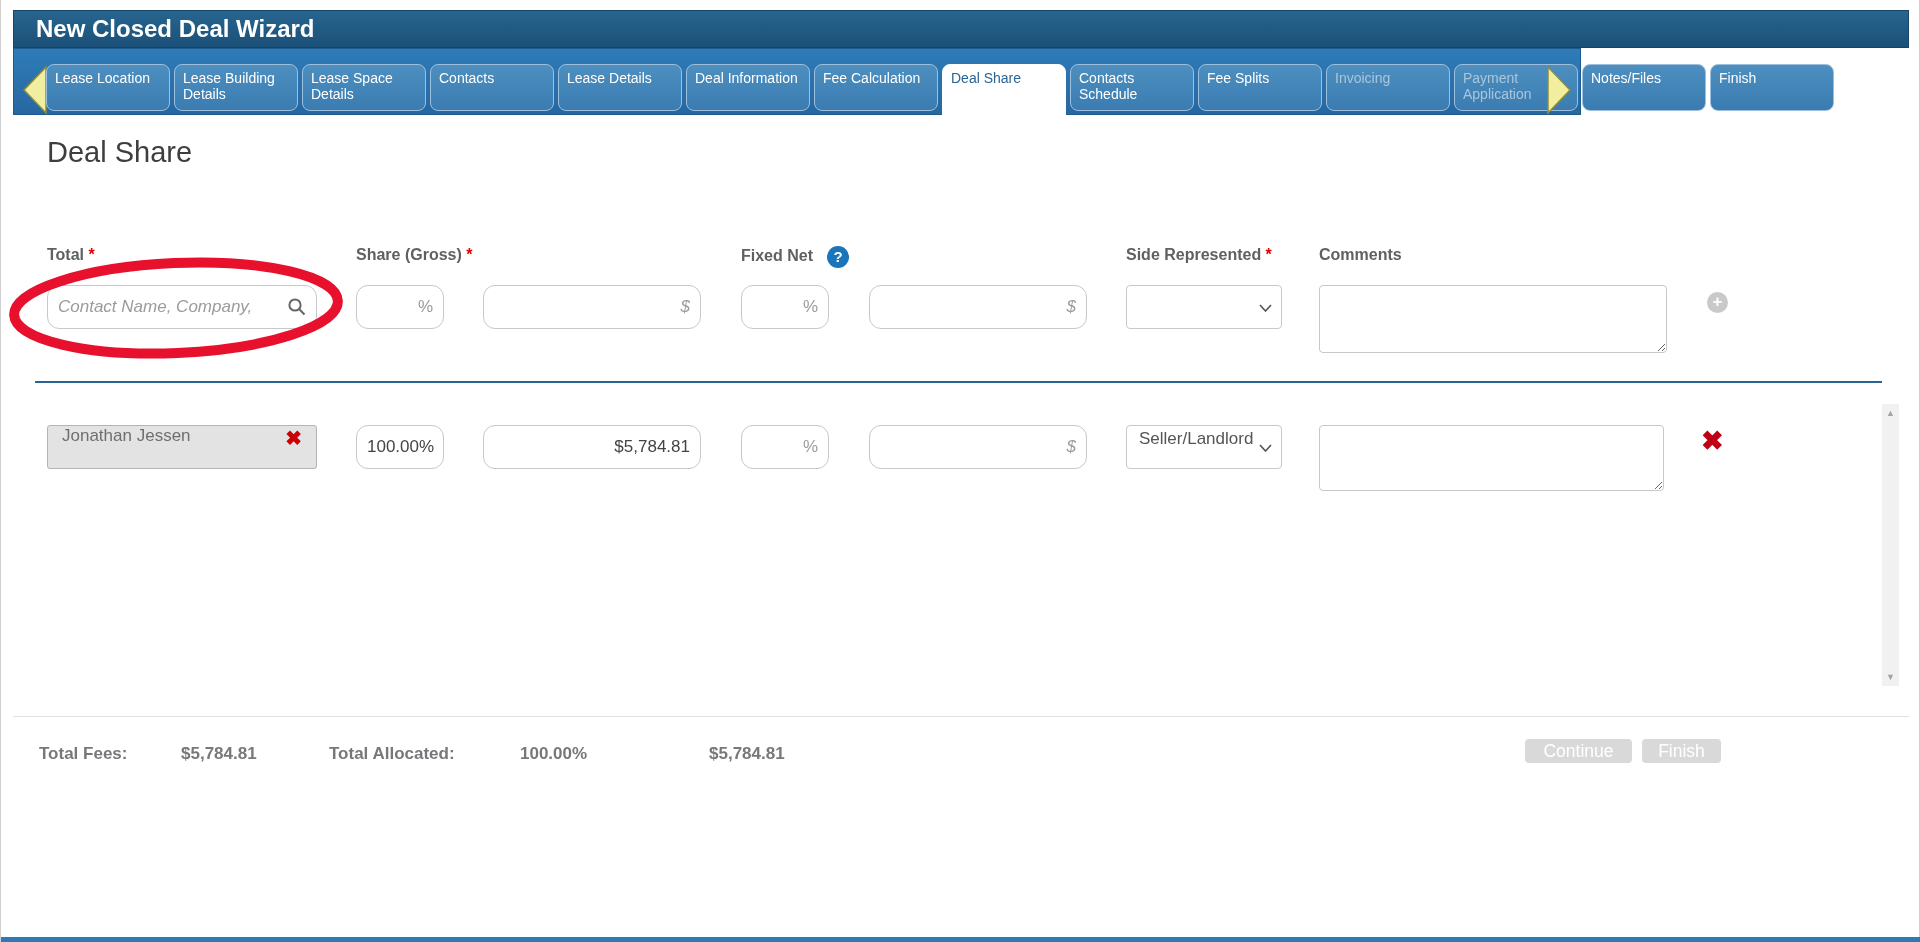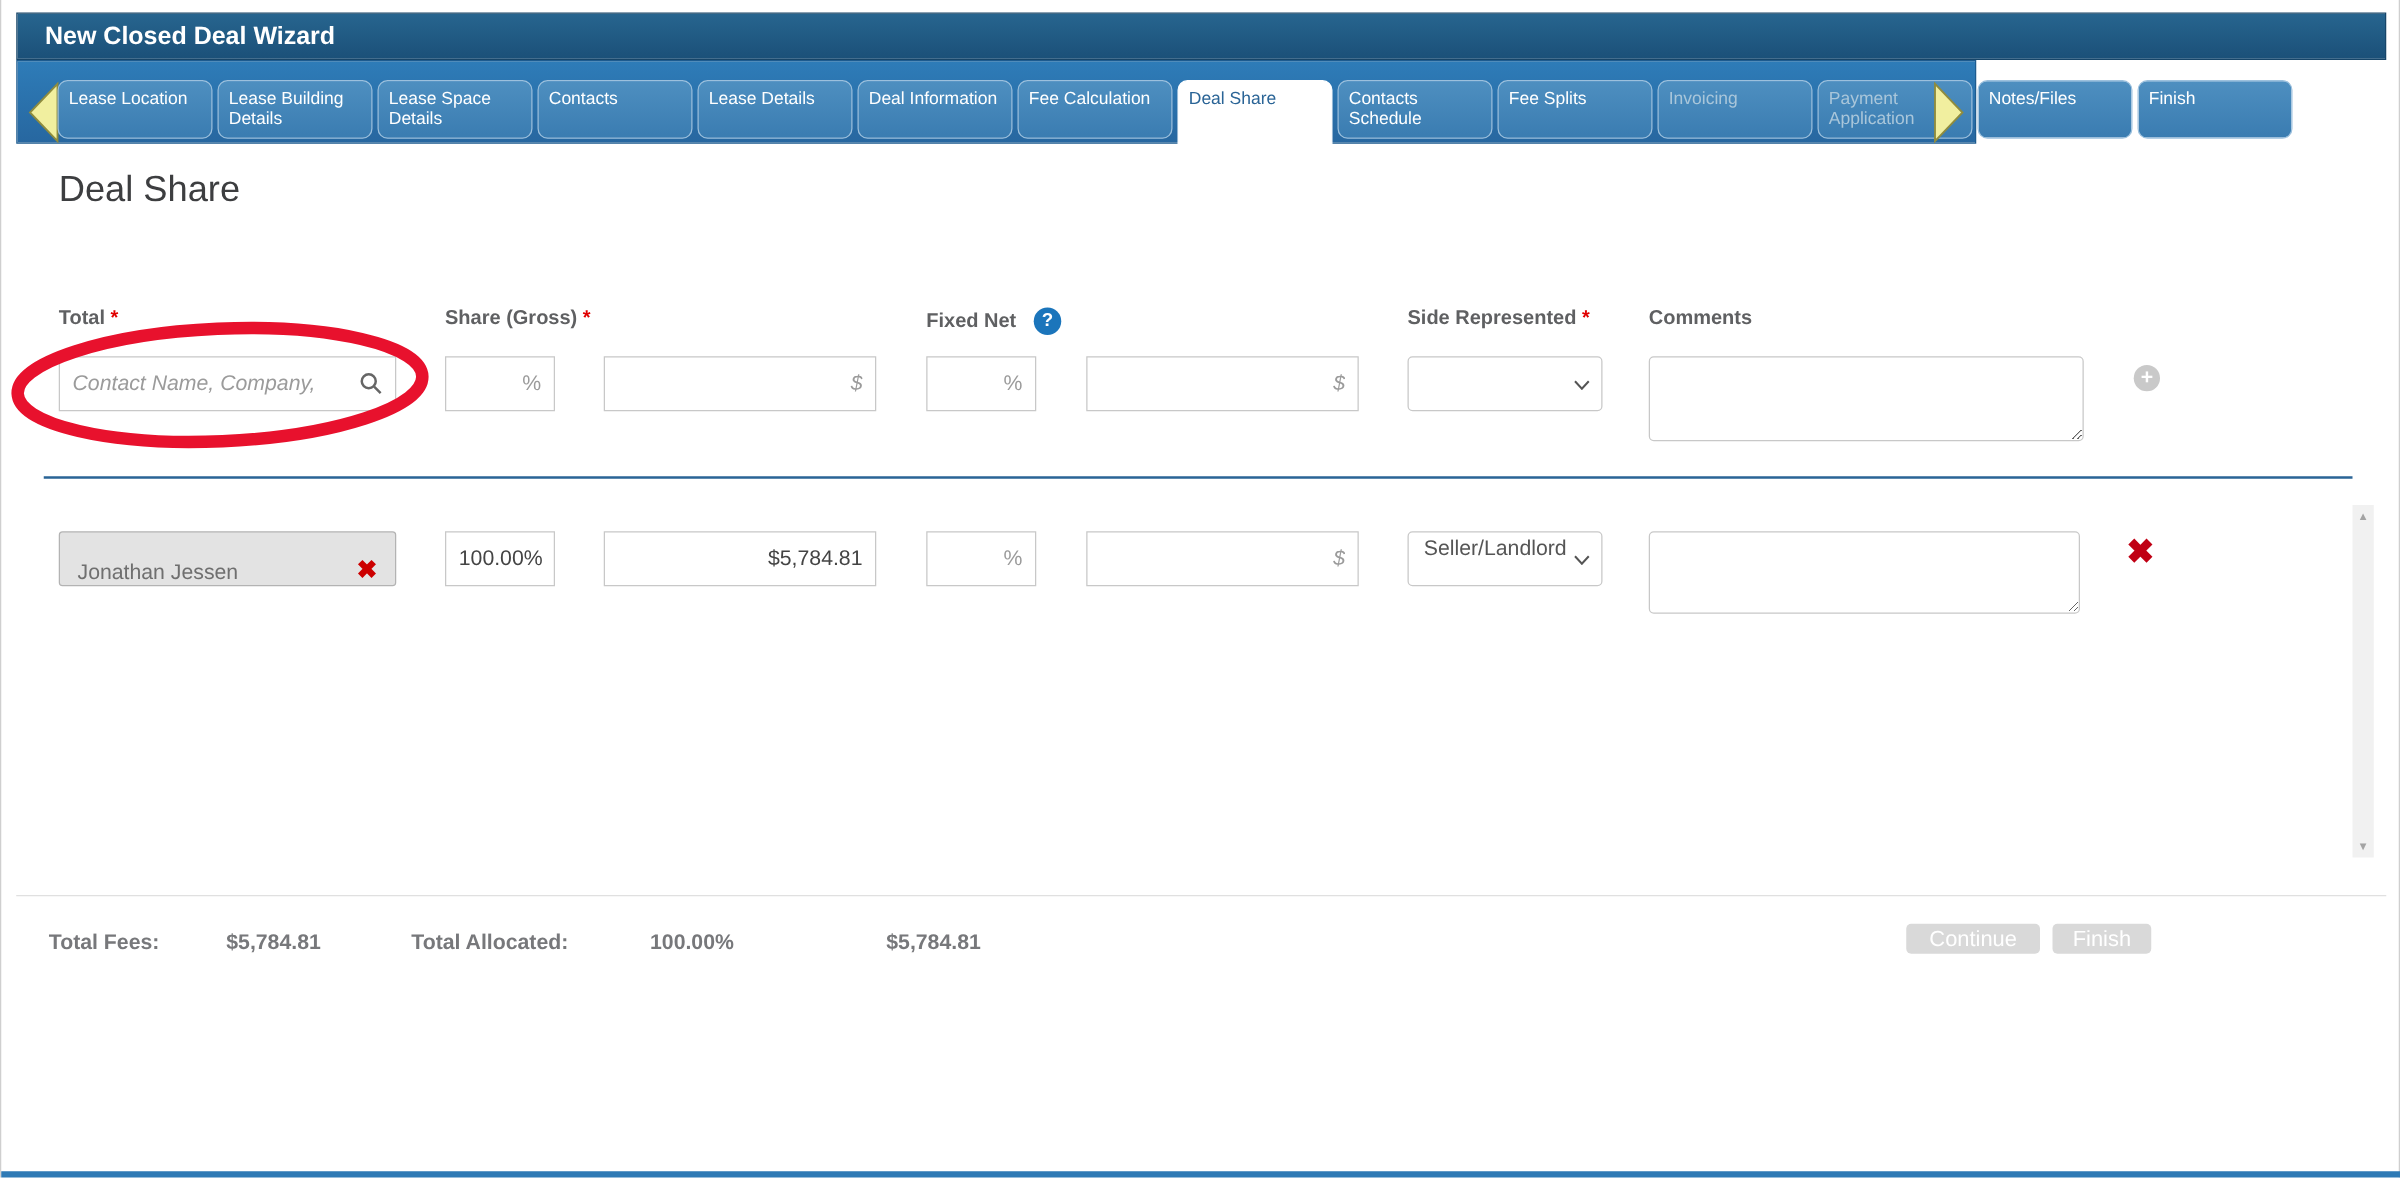--- a/index.html
+++ b/index.html
@@ -4,21 +4,21 @@
 <style>
   * { box-sizing: border-box; margin: 0; padding: 0; }
   html,body { width:1920px; height:942px; background:#fff; font-family:"Liberation Sans", sans-serif; overflow:hidden; }
   .page { position:absolute; top:0; left:0; width:1920px; height:942px; background:#fff;
           border-left:1px solid #cfcfcf; border-right:1px solid #cfcfcf; }
   .bottom-strip { position:absolute; left:0; bottom:0; width:1920px; height:5px; background:#2e7ab5; }
 
   
   .titlebar { position:absolute; left:12px; top:10px; width:1896px; height:38px;
               background:linear-gradient(#27658f,#1b5078); border:1px solid #174568;
-              color:#fff; font-size:20px; font-weight:bold; line-height:36px; padding-left:22px; }
+              color:#fff; font-size:24px; font-weight:bold; line-height:36px; padding-left:22px; }
 
   
   .tabstrip { position:absolute; left:12px; top:48px; width:1568px; height:67px;
               background:linear-gradient(#2e7cb8,#2767a0); border:1px solid #1d5b8f; }
   .nav-arrow { position:absolute; top:15px; width:30px; height:52px; cursor:pointer; }
   .nav-arrow.left { left:6px; }
   .nav-arrow.right { right:6px; }
   .tabs { position:absolute; left:32px; top:15px; display:flex; gap:4px; }
   .tab { width:124px; height:47px; background:linear-gradient(#4e8fc0,#3a7cb1);
          border:1px solid #9cc0dd; border-radius:8px; padding:5px 8px;
@@ -29,42 +29,42 @@
   
   .h1 { position:absolute; left:46px; top:136px; font-size:29px; color:#3d3e40; font-weight:400; }
   .desc { position:absolute; left:46px; top:180px; font-size:16.5px; color:#2d2d2d; }
 
   .col-label { position:absolute; top:246px; font-size:16px; font-weight:bold; color:#5f6062; white-space:nowrap; }
   .req { color:#e00000; font-weight:bold; }
   .help-icon { display:inline-block; width:22px; height:22px; border-radius:50%; background:#1b75bb;
                color:#fff; font-size:15px; font-weight:bold; text-align:center; line-height:22px;
                vertical-align:middle; margin-left:14px; cursor:pointer; }
 
-  .fld { position:absolute; height:44px; border:1px solid #c8c8c8; border-radius:0;
+  .fld { position:absolute; height:44px; border:1px solid #c8c8c8; border-radius:12px;
          font-family:"Liberation Sans",sans-serif; font-size:17px; color:#444; padding:0 10px; background:#fff; }
   .fld::placeholder { color:#9b9b9b; }
   .ph-italic::placeholder { font-style:italic; }
   .ta { position:absolute; border:1px solid #c8c8c8; border-radius:4px; resize:both;
         font-family:"Liberation Sans",sans-serif; font-size:16px; padding:6px 8px; }
   .right { text-align:right; }
 
   .name-wrap { position:absolute; width:270px; height:44px; }
   .name-wrap input { width:100%; height:100%; padding-right:38px; }
   .mag { position:absolute; right:10px; top:12px; }
 
   .sel { position:absolute; width:156px; height:44px; border:1px solid #c8c8c8; border-radius:4px;
          background:#fff; display:flex; align-items:center; padding:0 26px 16px 12px; cursor:pointer;
          font-size:17px; color:#555; }
   .sel .sel-text { white-space:nowrap; overflow:hidden; max-width:100%; }
   .sel svg { position:absolute; right:9px; top:18px; }
 
   .divider { position:absolute; left:34px; top:381px; width:1847px; height:2px; background:#2a6496; }
 
   .name-box { position:absolute; left:46px; top:425px; width:270px; height:44px; background:#e3e3e3;
-              border:1px solid #b3b3b3; border-radius:3px; display:flex; align-items:flex-end;
+              border:1px solid #b3b3b3; border-radius:3px; display:flex; align-items:flex-start;
               padding:0 14px; font-size:17px; color:#6f6f6f; }
   .name-box .x { margin-left:auto; color:#c00; font-size:20px; font-weight:bold; cursor:pointer; }
 
   .remove-x { position:absolute; left:1700px; top:425px; color:#c00014; font-size:27px; font-weight:bold; cursor:pointer; }
 
   .plus-btn { position:absolute; left:1706px; top:292px; width:21px; height:21px; border-radius:50%;
               background:#c9c9c9; color:#fff; font-size:17px; font-weight:bold; text-align:center;
               line-height:20px; cursor:pointer; }
 
   .scrollbar { position:absolute; left:1881px; top:404px; width:17px; height:282px; background:#f1f1f1; }

